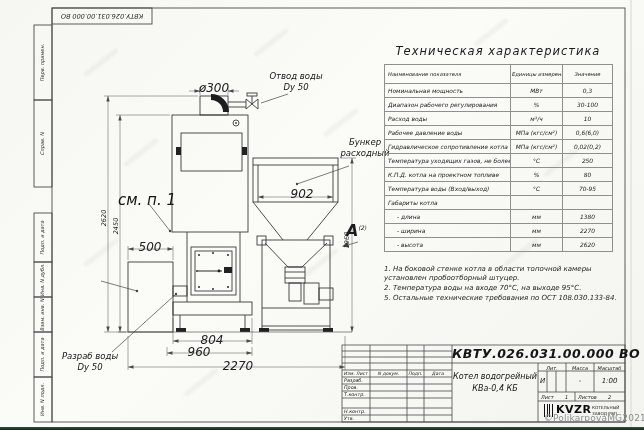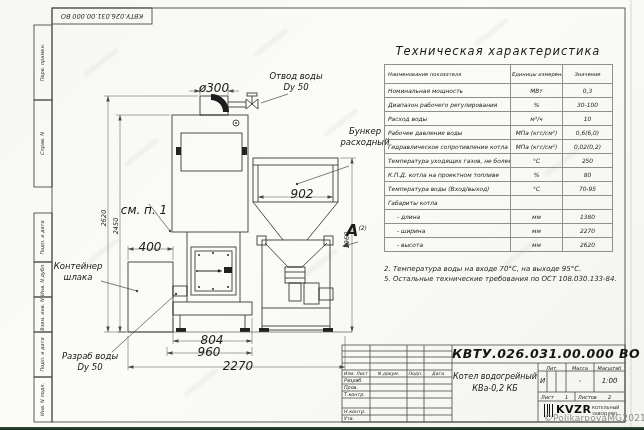--- a/index.html
+++ b/index.html
@@ -247,40 +247,36 @@
   <div class="vlab" style="left:34px;top:332px;width:35px;height:18px">Взам. инв. N</div>
   <div class="vlab" style="left:34px;top:377px;width:45px;height:18px">Подп. и дата</div>
   <div class="vlab" style="left:34px;top:422px;width:45px;height:18px">Инв. N подл.</div>
 
   <div class="abs" id="topstamp">КВТУ.026.031.00.000 ВО</div>
 
   <div class="dlab" style="left:262px;top:71px;width:68px">
     <div>Отвод воды</div>
     <div>Dy 50</div>
   </div>
-  <div class="dlab" style="left:330px;top:126px;width:70px">
+  <div class="dlab" style="left:330px;top:137px;width:70px">
     <div>Бункер</div>
     <div>расходный</div>
   </div>
-  <div class="dlab" style="left:118px;top:203px;width:52px;font-size:12px">см. п. 1</div>
-  <div class="dlab" style="left:50px;top:261px;width:56px">
-    <div>Контейнер</div>
-    <div>шлака</div>
-  </div>
+  <div class="dlab" style="left:118px;top:191px;width:52px;font-size:15px">см. п. 1</div>
   <div class="dlab" style="left:56px;top:351px;width:68px">
     <div>Разраб воды</div>
     <div>Dy 50</div>
   </div>
   <div class="abs" id="viewA"><span>А</span><sup>(2)</sup></div>
 
   <div class="dim" style="left:198px;top:82px;width:32px">ø300</div>
   <div class="dim" style="left:288px;top:188px;width:28px">902</div>
-  <div class="dim" style="left:136px;top:241px;width:28px">400</div>
+  <div class="dim" style="left:136px;top:241px;width:28px">500</div>
   <div class="dim" style="left:198px;top:334px;width:28px">804</div>
-  <div class="dim" style="left:195px;top:346px;width:28px">960</div>
+  <div class="dim" style="left:185px;top:346px;width:28px">960</div>
   <div class="dim" style="left:222px;top:360px;width:32px">2270</div>
   <div class="vdim" style="left:100px;top:236px;width:36px;height:8px">2620</div>
   <div class="vdim" style="left:112px;top:244px;width:36px;height:8px">2450</div>
   <div class="vdim" style="left:343px;top:258px;width:36px;height:8px">1960</div>
 
   <div id="tech-title">Техническая характеристика</div>
   <table class="tech">
     <colgroup>
         <col style="width:126px">
         <col style="width:52px">
@@ -349,28 +345,29 @@
         </tr>
     <tr>
           <td class="nm indent">- высота</td>
           <td class="ct">мм</td>
           <td class="ct">2620</td>
         </tr>
   </tbody>
     </table>
 
   <div id="notes">
+    <div>1. На боковой стенке котла в области топочной камеры установлен пробоотборный штуцер.</div>
     <div>2. Температура воды на входе 70°С, на выходе 95°С.</div>
     <div>5. Остальные технические требования по ОСТ 108.030.133-84.</div>
   </div>
 
   <div class="tb" id="desig">КВТУ.026.031.00.000 ВО</div>
   <div class="tb" id="prodname">
     <div>Котел водогрейный</div>
-    <div>КВа-0,2 КБ</div>
+    <div>КВа-0,4 КБ</div>
   </div>
   <div class="tb hc" style="left:342px;top:371px;width:28px">Изм. Лист</div>
   <div class="tb hc" style="left:370px;top:371px;width:37px">N докум.</div>
   <div class="tb hc" style="left:407px;top:371px;width:17px">Подп.</div>
   <div class="tb hc" style="left:424px;top:371px;width:28px">Дата</div>
   <div class="tb rl" style="left:344px;top:378px">Разраб.</div>
   <div class="tb rl" style="left:344px;top:385px">Пров.</div>
   <div class="tb rl" style="left:344px;top:392px">Т.контр.</div>
   <div class="tb rl" style="left:344px;top:409px">Н.контр.</div>
   <div class="tb rl" style="left:344px;top:416px">Утв.</div>

